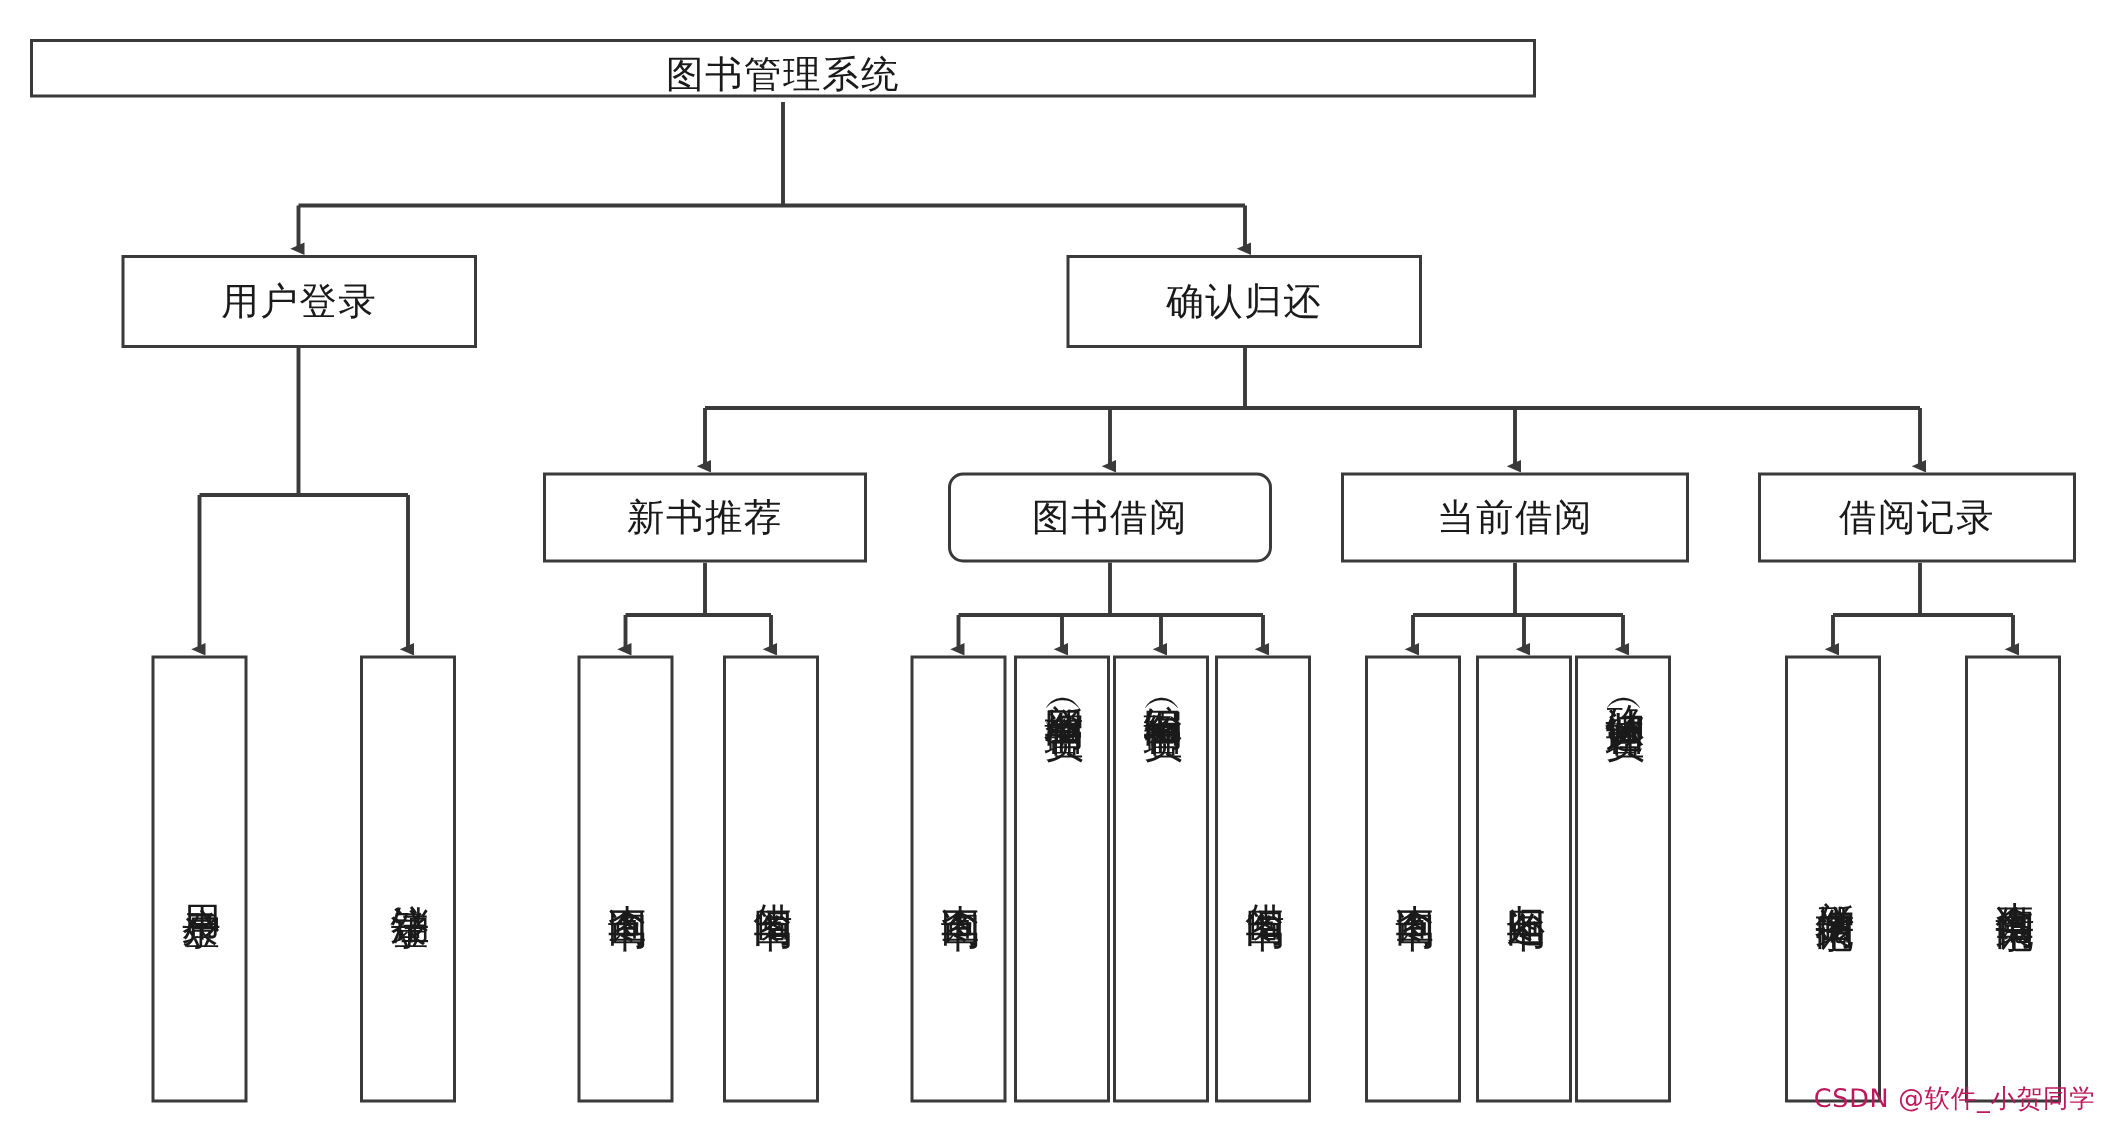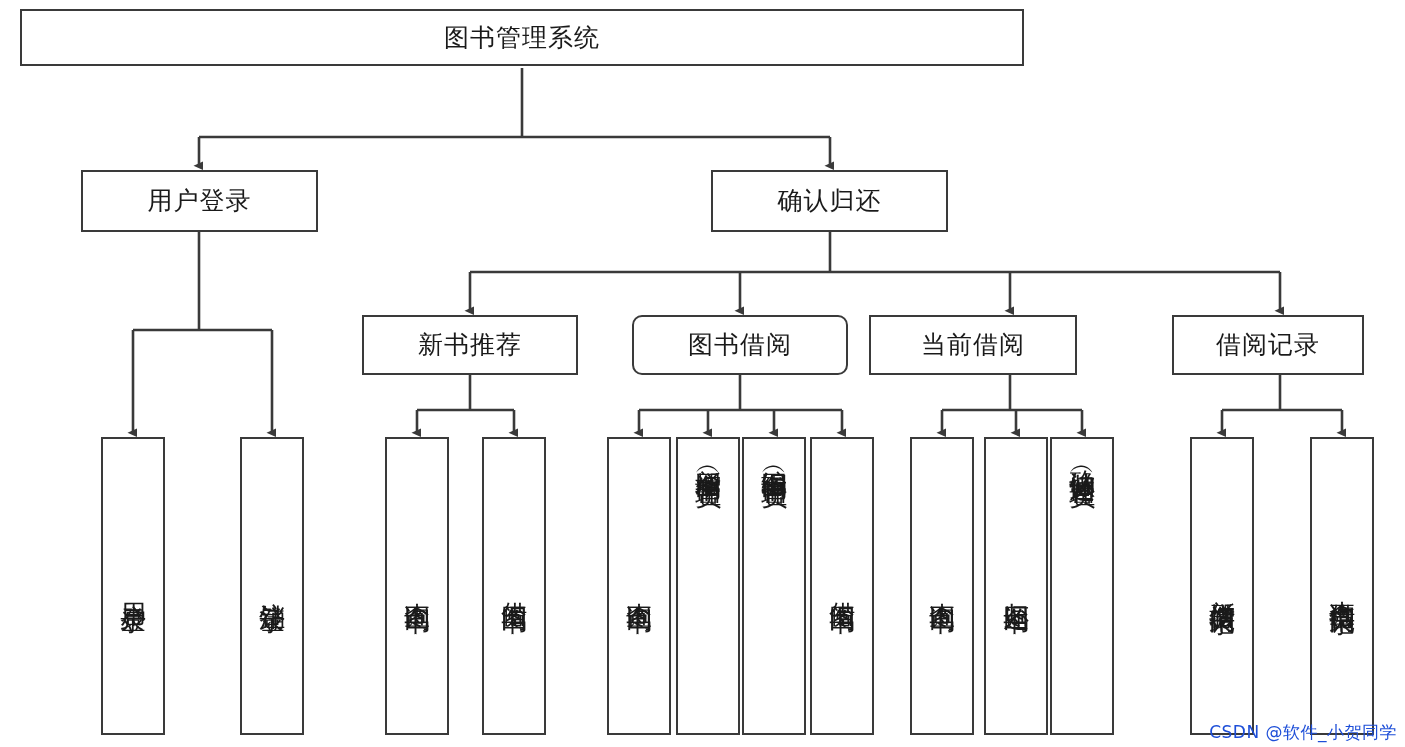--- a/index.html
+++ b/index.html
@@ -53,21 +53,21 @@
     line-height: 1.06;
     letter-spacing: 2px;
     white-space: nowrap;
     color: #1a1a1a;
   }
   .watermark {
     position: absolute;
     right: 8px;
     bottom: 3px;
     font-size: 17px;
-    color: #1d4ed8;
+    color: #be185d;
     letter-spacing: 0.5px;
     white-space: nowrap;
     font-family: "DejaVu Sans", "Liberation Sans", sans-serif;
   }
 </style>
 </head>
 <body>
 
 <div id="diagram-root">
 
@@ -114,41 +114,41 @@
       <path d="M1016,410 L1016,433" marker-end="url(#arrow)"></path>
       <path d="M1082,410 L1082,433" marker-end="url(#arrow)"></path>
 
       <path d="M1280,375 L1280,410"></path>
       <path d="M1222,410 L1342,410"></path>
       <path d="M1222,410 L1222,433" marker-end="url(#arrow)"></path>
       <path d="M1342,410 L1342,433" marker-end="url(#arrow)"></path>
     </g>
   </svg>
 
-  <div class="node horiz" style="left:20px; top:9px; width:1004px; height:57px;">
+  <div class="node horiz" style="left:20px; top:26px; width:1004px; height:39px;align-items:flex-end;">
     <span>图书管理系统</span>
   </div>
 
   <div class="node horiz" style="left:81px; top:170px; width:237px; height:62px;">
     <span>用户登录</span>
   </div>
   <div class="node horiz" style="left:711px; top:170px; width:237px; height:62px;">
     <span>确认归还</span>
   </div>
 
   <div class="node horiz" style="left:362px; top:315px; width:216px; height:60px;">
     <span>新书推荐</span>
   </div>
   <div class="node horiz" style="left:632px; top:315px; width:216px; height:60px;border-radius:10px;">
     <span>图书借阅</span>
   </div>
-  <div class="node horiz" style="left:869px; top:315px; width:208px; height:60px;">
+  <div class="node horiz" style="left:894px; top:315px; width:232px; height:60px;">
     <span>当前借阅</span>
   </div>
-  <div class="node horiz" style="left:1172px; top:315px; width:192px; height:60px;">
+  <div class="node horiz" style="left:1172px; top:315px; width:212px; height:60px;">
     <span>借阅记录</span>
   </div>
 
   <div class="node vert" style="left:101px; top:437px; width:64px; height:298px; align-items:center;">
     <span class="vert-label">用户登录</span>
   </div>
   <div class="node vert" style="left:240px; top:437px; width:64px; height:298px; align-items:center;">
     <span class="vert-label">注销登录</span>
   </div>
 

